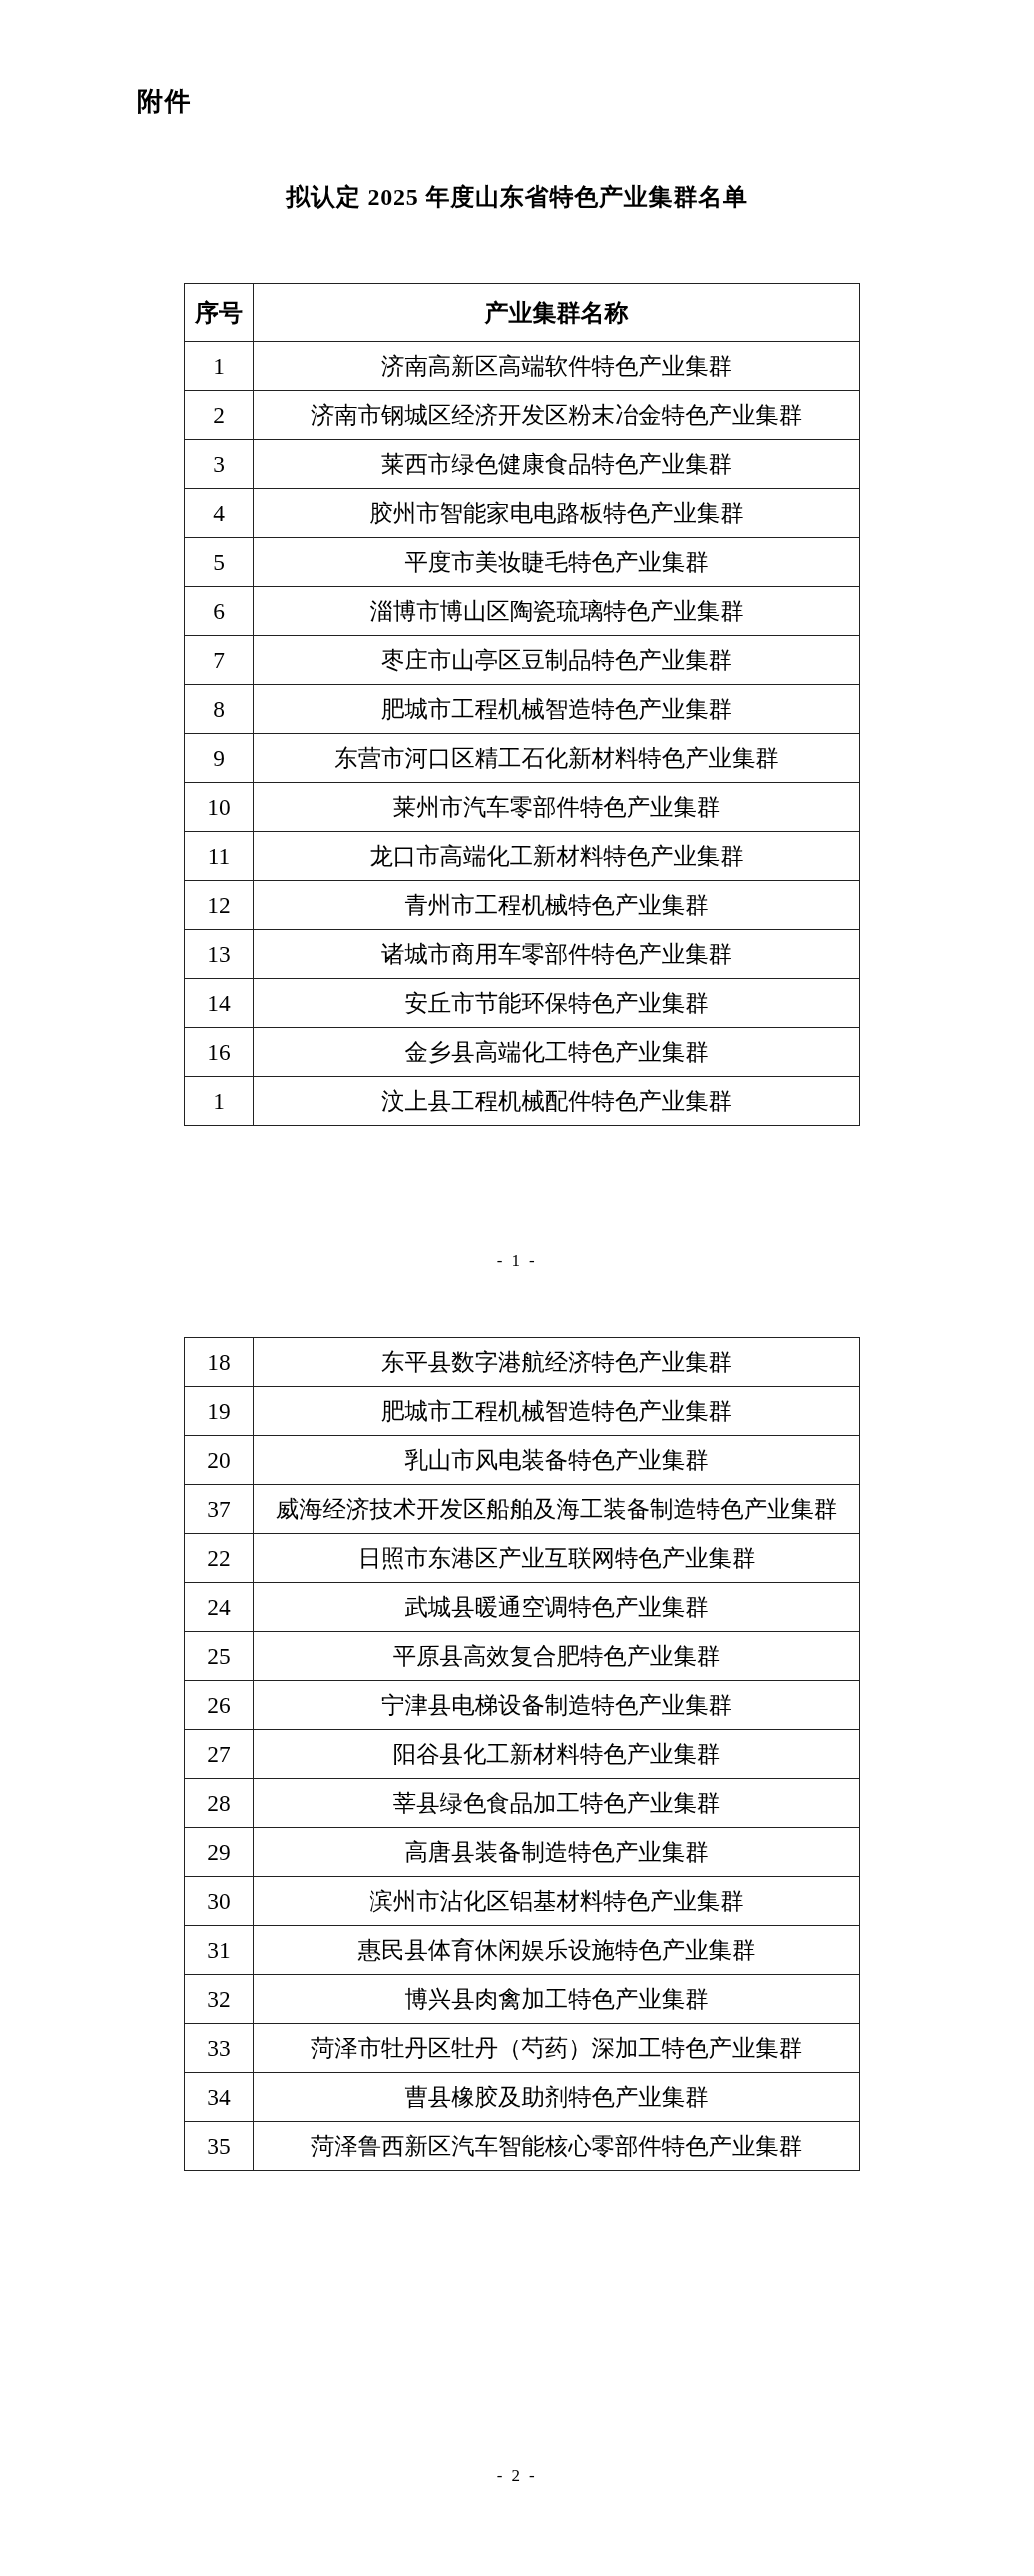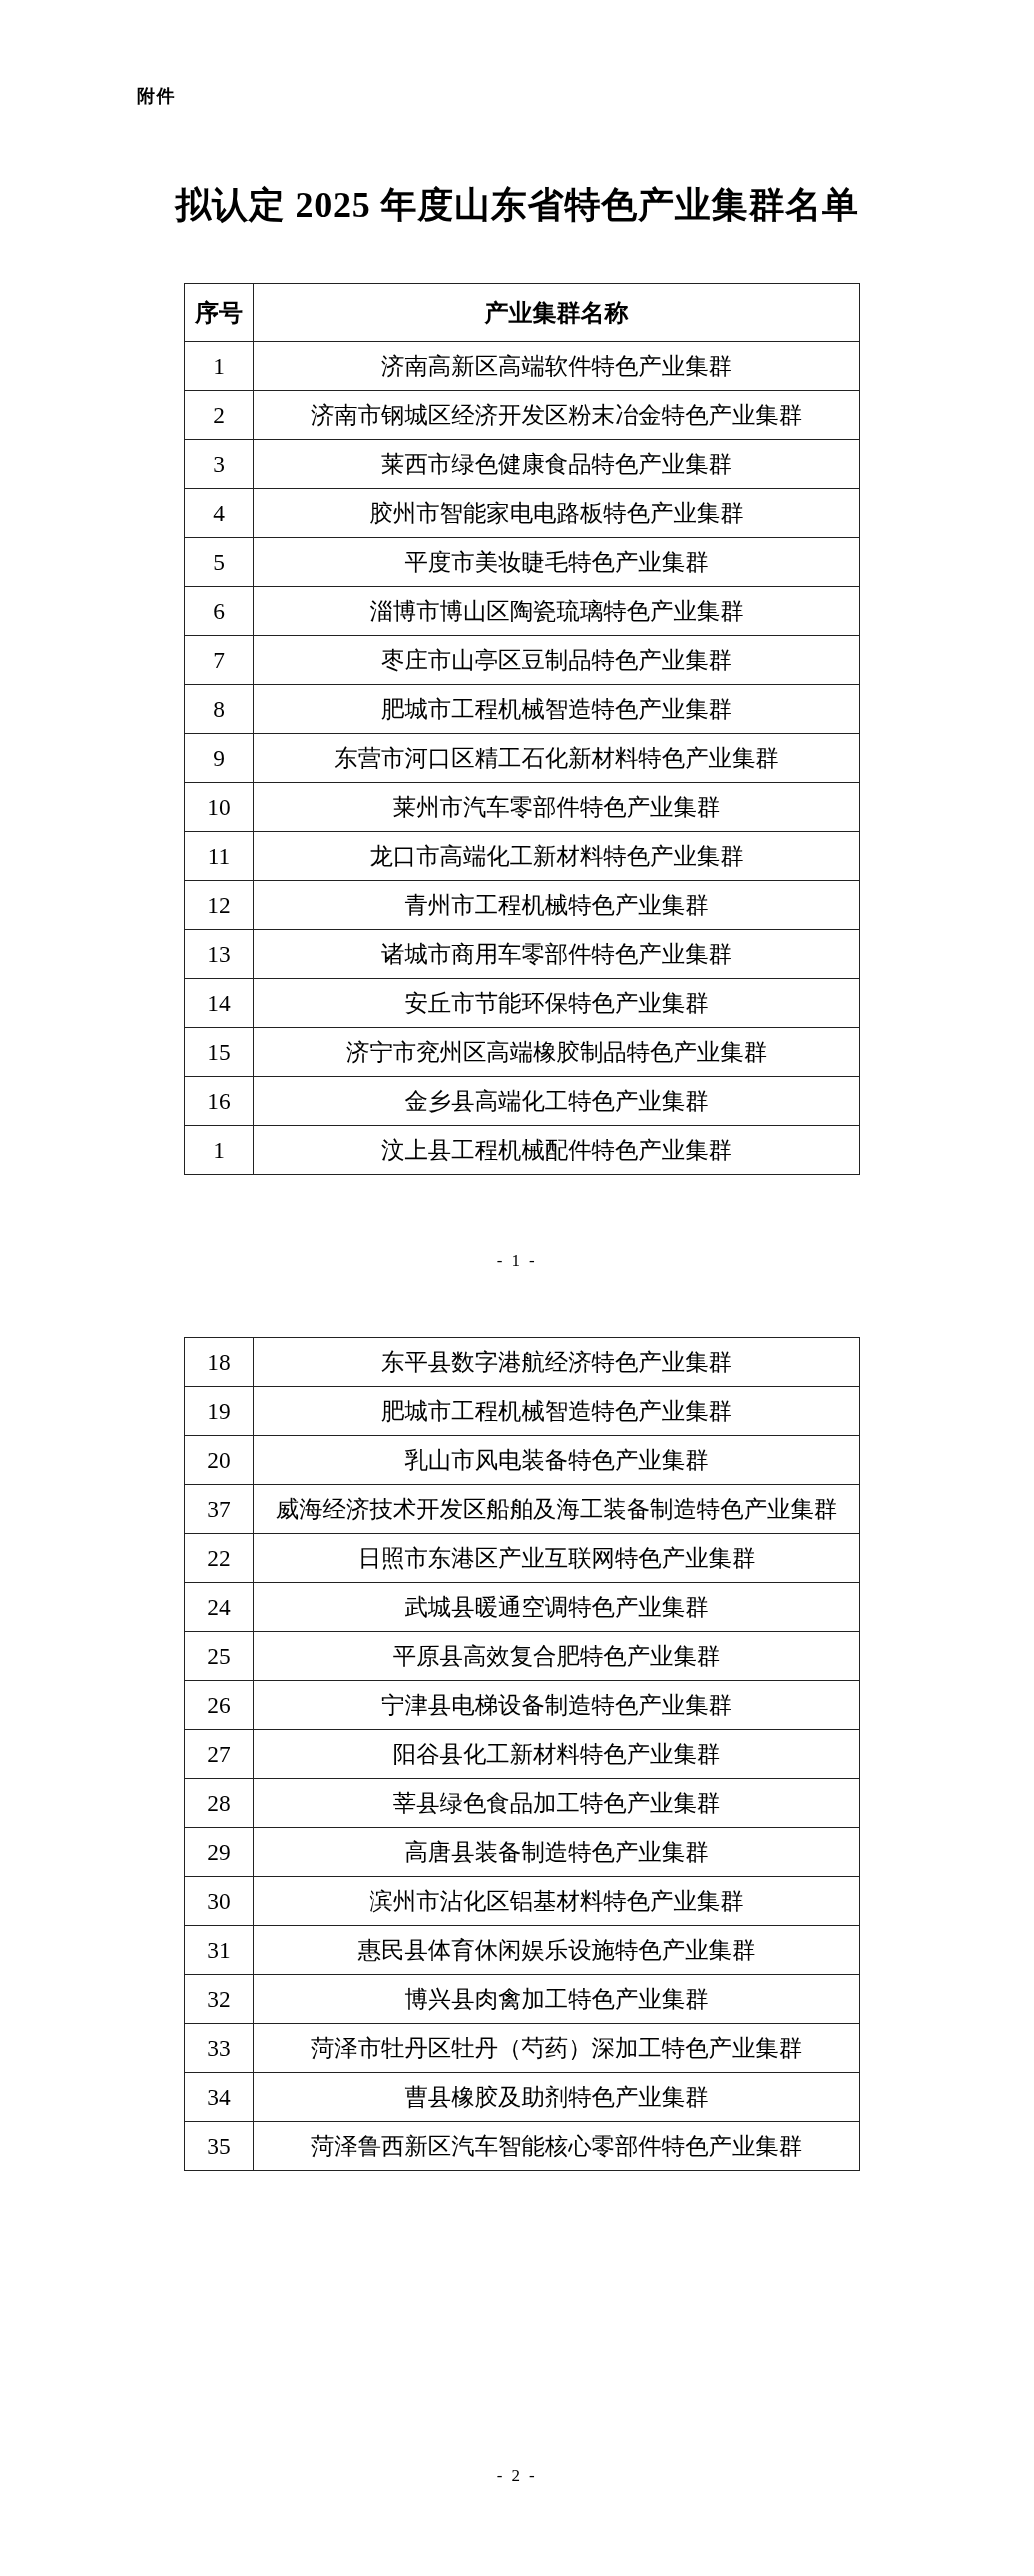--- a/index.html
+++ b/index.html
@@ -10,33 +10,33 @@
     height: 2576px;
     color: #000000;
     font-family: "Liberation Serif", serif;
     overflow: hidden;
   }
 
   .attachment-label {
     position: absolute;
     left: 137px;
     top: 84px;
-    font-size: 18px;
+    font-size: 26px;
     font-weight: bold;
     font-family: "Liberation Sans", sans-serif;
     letter-spacing: 1.6px;
   }
 
   .doc-title {
     position: absolute;
     top: 181px;
     left: 0;
     width: 100%;
     text-align: center;
-    font-size: 36px;
+    font-size: 24px;
     font-weight: bold;
     font-family: "Liberation Serif", serif;
     letter-spacing: 0.8px;
   }
 
   .cluster-table {
     position: absolute;
     left: 184px;
     border-collapse: collapse;
     table-layout: fixed;
@@ -145,24 +145,20 @@
       </tr>
       <tr>
         <td class="col-index">13</td>
         <td class="col-name">诸城市商用车零部件特色产业集群</td>
       </tr>
       <tr>
         <td class="col-index">14</td>
         <td class="col-name">安丘市节能环保特色产业集群</td>
       </tr>
       <tr>
-        <td class="col-index">15</td>
-        <td class="col-name">济宁市兖州区高端橡胶制品特色产业集群</td>
-      </tr>
-      <tr>
         <td class="col-index">16</td>
         <td class="col-name">金乡县高端化工特色产业集群</td>
       </tr>
       <tr>
         <td class="col-index">1</td>
         <td class="col-name">汶上县工程机械配件特色产业集群</td>
       </tr>
     </tbody>
 </table>
 

